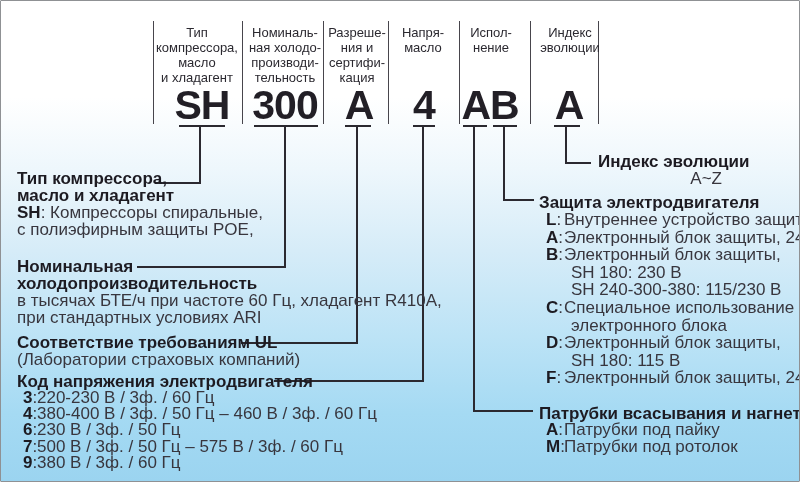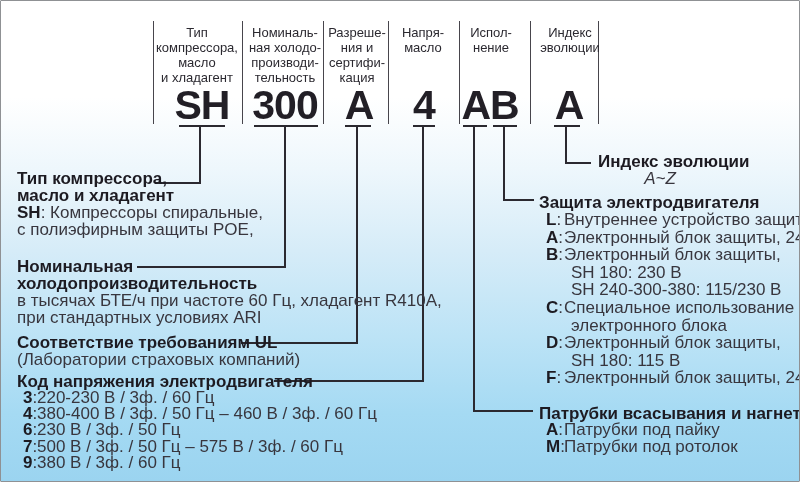--- a/index.html
+++ b/index.html
@@ -20,21 +20,21 @@
   .block { position:absolute; font-size:17px; line-height:17px; color:#38363e; white-space:nowrap; }
   .bh { font-weight:700; color:#1d1b22; }
   .lbl { font-weight:700; color:#1d1b22; }
   .lbl::after { content:":"; font-weight:400; color:#38363e; }
   .slot { display:inline-block; width:18px; }
   .dslot { display:inline-block; width:14px; }
   .list2 { padding-left:7px; line-height:17.6px; }
   .list4 { padding-left:6px; line-height:16.2px; }
   .list3 { padding-left:7px; line-height:16.5px; }
   .cont { padding-left:25px; }
-  .range-line { text-align:center;font-style:italic; }
+  .range-line { text-align:right; }
 </style>
 </head>
 <body>
 
 <div class="canvas">
 
   <div class="sep" style="left:152px"></div>
   <div class="sep" style="left:241px"></div>
   <div class="sep" style="left:322px"></div>
   <div class="sep" style="left:387px"></div>

